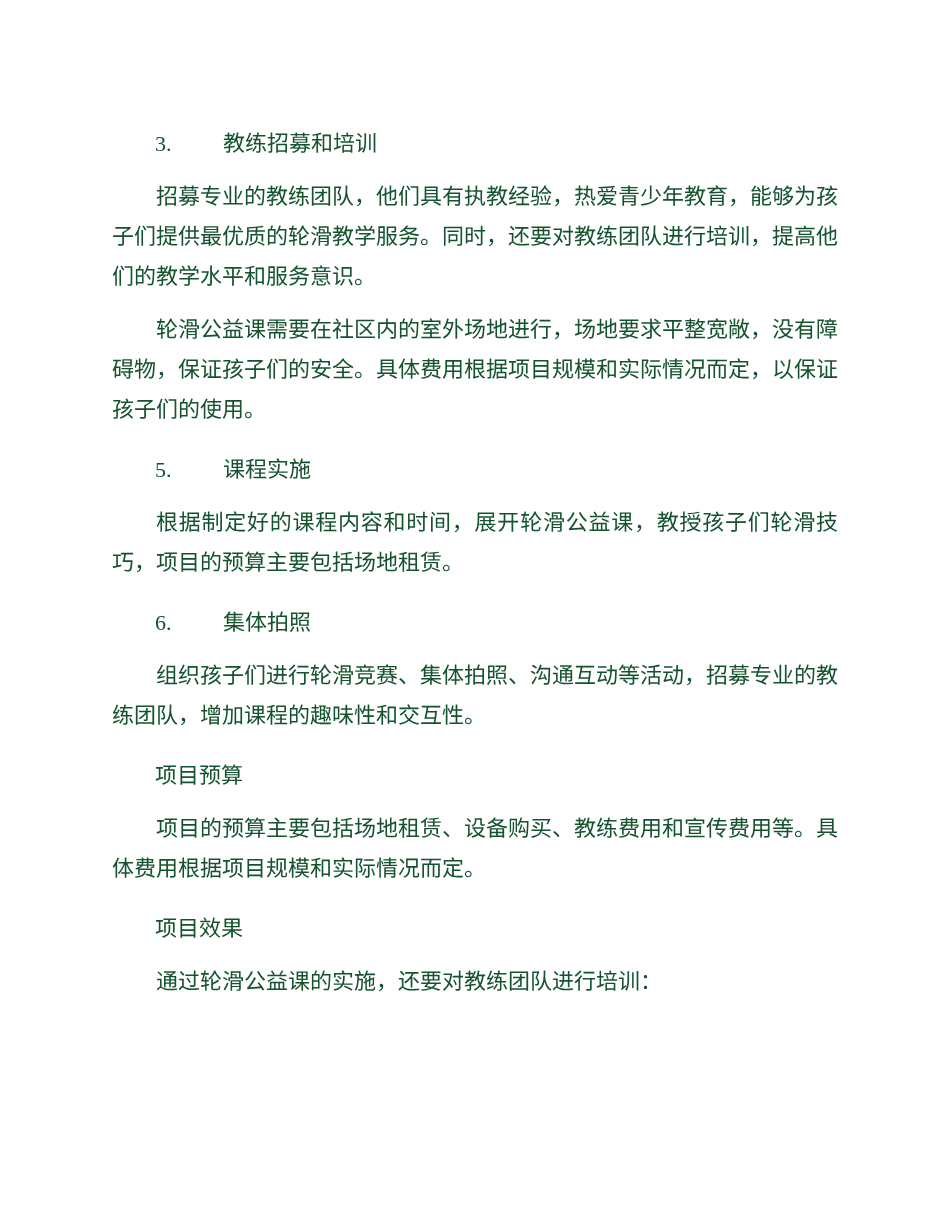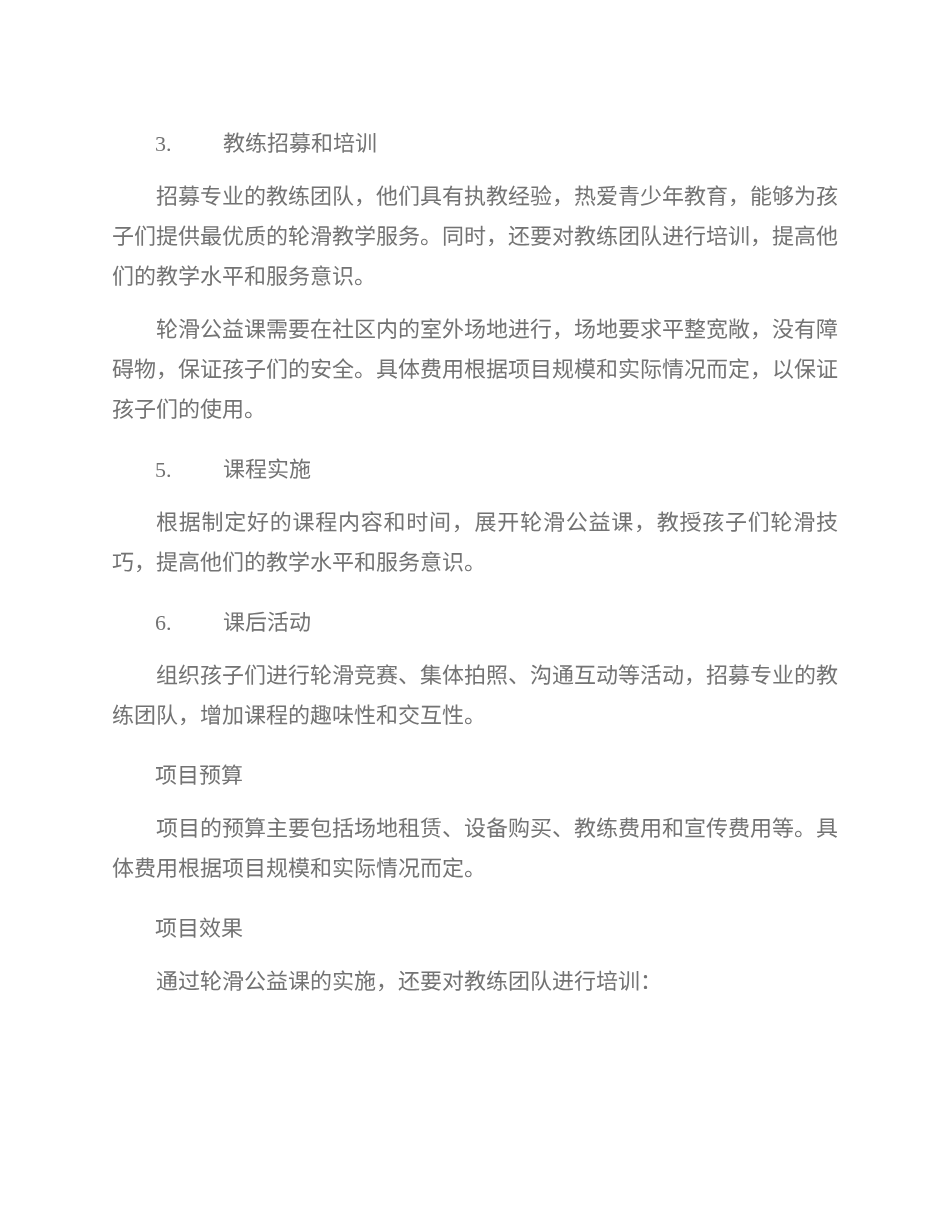--- a/index.html
+++ b/index.html
@@ -7,21 +7,21 @@
     padding: 0;
     background: #ffffff;
   }
   .page {
     position: relative;
     width: 950px;
     height: 1230px;
     background: #ffffff;
     overflow: hidden;
     font-family: "DejaVu Serif", "Liberation Serif", serif;
-    color: #737373;
+    color: #14532d;
   }
   .content {
     box-sizing: border-box;
     width: 950px;
     padding: 104px 112px 0 112px;
     font-size: 22px;
     line-height: 40px;
   }
   .list-item {
     padding-left: 43px;
@@ -58,24 +58,24 @@
 
     <p class="para">招募专业的教练团队，他们具有执教经验，热爱青少年教育，能够为孩子们提供最优质的轮滑教学服务。同时，还要对教练团队进行培训，提高他们的教学水平和服务意识。</p>
 
 
     <p class="para">轮滑公益课需要在社区内的室外场地进行，场地要求平整宽敞，没有障碍物，保证孩子们的安全。具体费用根据项目规模和实际情况而定，以保证孩子们的使用。</p>
 
     <div class="list-item">
       <span class="num">5.</span><span>课程实施</span>
     </div>
 
-    <p class="para">根据制定好的课程内容和时间，展开轮滑公益课，教授孩子们轮滑技巧，提高他们的教学水平和服务意识。</p>
+    <p class="para">根据制定好的课程内容和时间，展开轮滑公益课，教授孩子们轮滑技巧，项目的预算主要包括场地租赁。</p>
 
     <div class="list-item">
-      <span class="num">6.</span><span>课后活动</span>
+      <span class="num">6.</span><span>集体拍照</span>
     </div>
 
     <p class="para">组织孩子们进行轮滑竞赛、集体拍照、沟通互动等活动，招募专业的教练团队，增加课程的趣味性和交互性。</p>
 
     <div class="sec-heading">项目预算</div>
 
     <p class="para">项目的预算主要包括场地租赁、设备购买、教练费用和宣传费用等。具体费用根据项目规模和实际情况而定。</p>
 
     <div class="sec-heading">项目效果</div>
 

